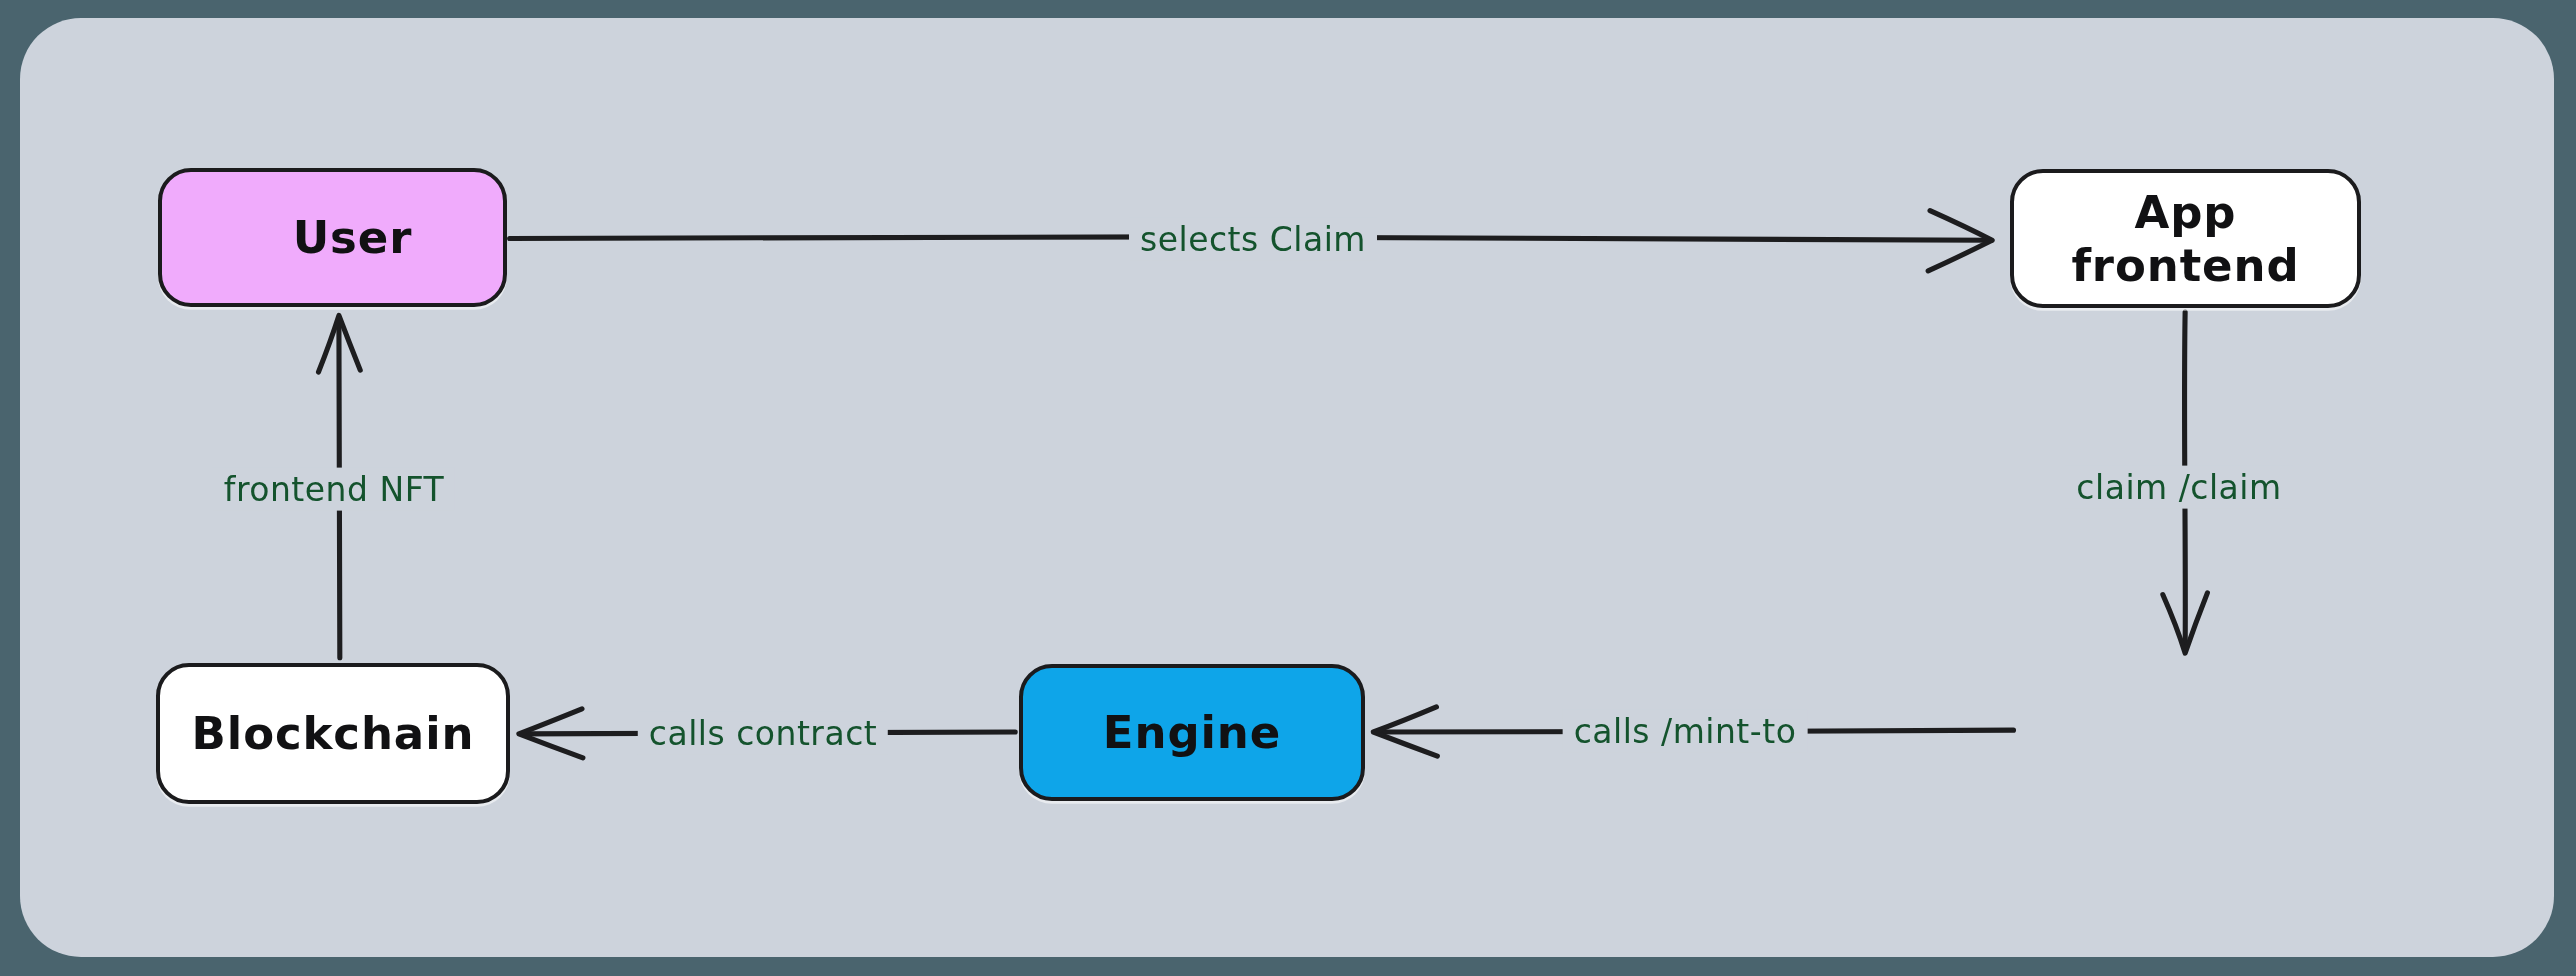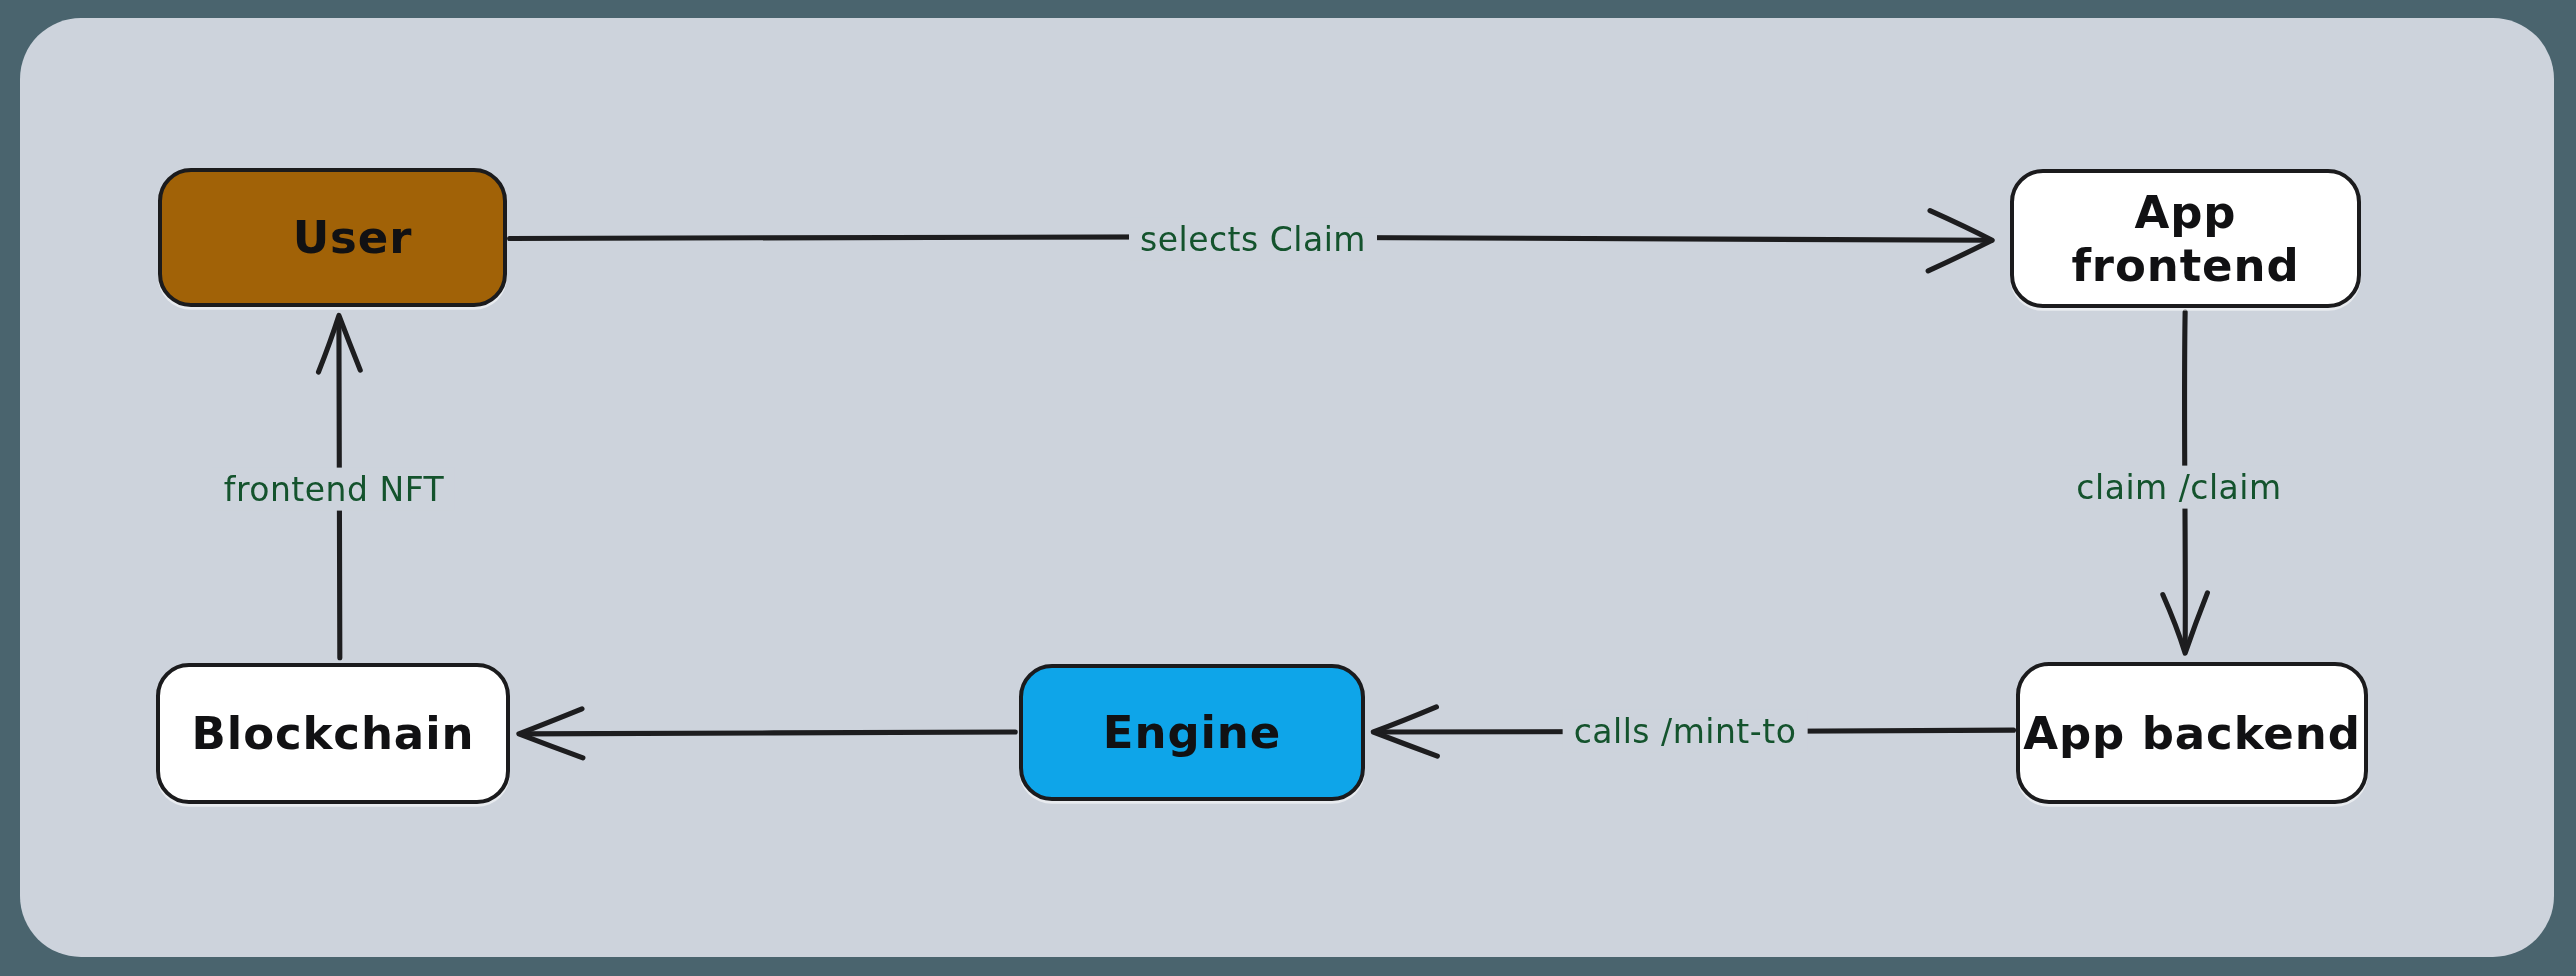--- a/index.html
+++ b/index.html
@@ -97,42 +97,40 @@
     <g>
       <path d="M 1094 789 C 950 790, 700 790, 562 791"></path>
       <path d="M 627 764 Q 590 779 559 791 Q 593 804 628 817"></path>
     </g>
     <g>
       <path d="M 366 709 C 365 600, 366 450, 365 343"></path>
       <path d="M 343 401 Q 356 368 365 340 Q 376 369 388 399"></path>
     </g>
   </svg>
 
-  <div class="node node-user" style="background-color: #a16207; padding-left: 40px;">
+  <div class="node node-user" style="background-color: #f0abfc; padding-left: 40px;">
     <span>User</span>
   </div>
 
   <div class="node node-frontend" style="background-color: rgb(255, 255, 255); text-align: center;">
     <span>App frontend</span>
   </div>
 
-  <div class="node node-backend" style="background-color: rgb(255, 255, 255);">
-    <span>App backend</span>
-  </div>
 
   <div class="node node-engine" style="background-color: #0ea5e9;">
     <span>Engine</span>
   </div>
 
   <div class="node node-blockchain" style="background-color: rgb(255, 255, 255);">
     <span>Blockchain</span>
   </div>
 
   <div class="edge-label label-selects-claim">selects Claim</div>
 
   <div class="edge-label label-calls-claim">claim /claim</div>
 
   <div class="edge-label label-calls-mint-to">calls /mint-to</div>
 
+  <div class="edge-label label-calls-contract">calls contract</div>
 
   <div class="edge-label label-delivers-nft">frontend NFT</div>
 </div>
 
 
 </body></html>

